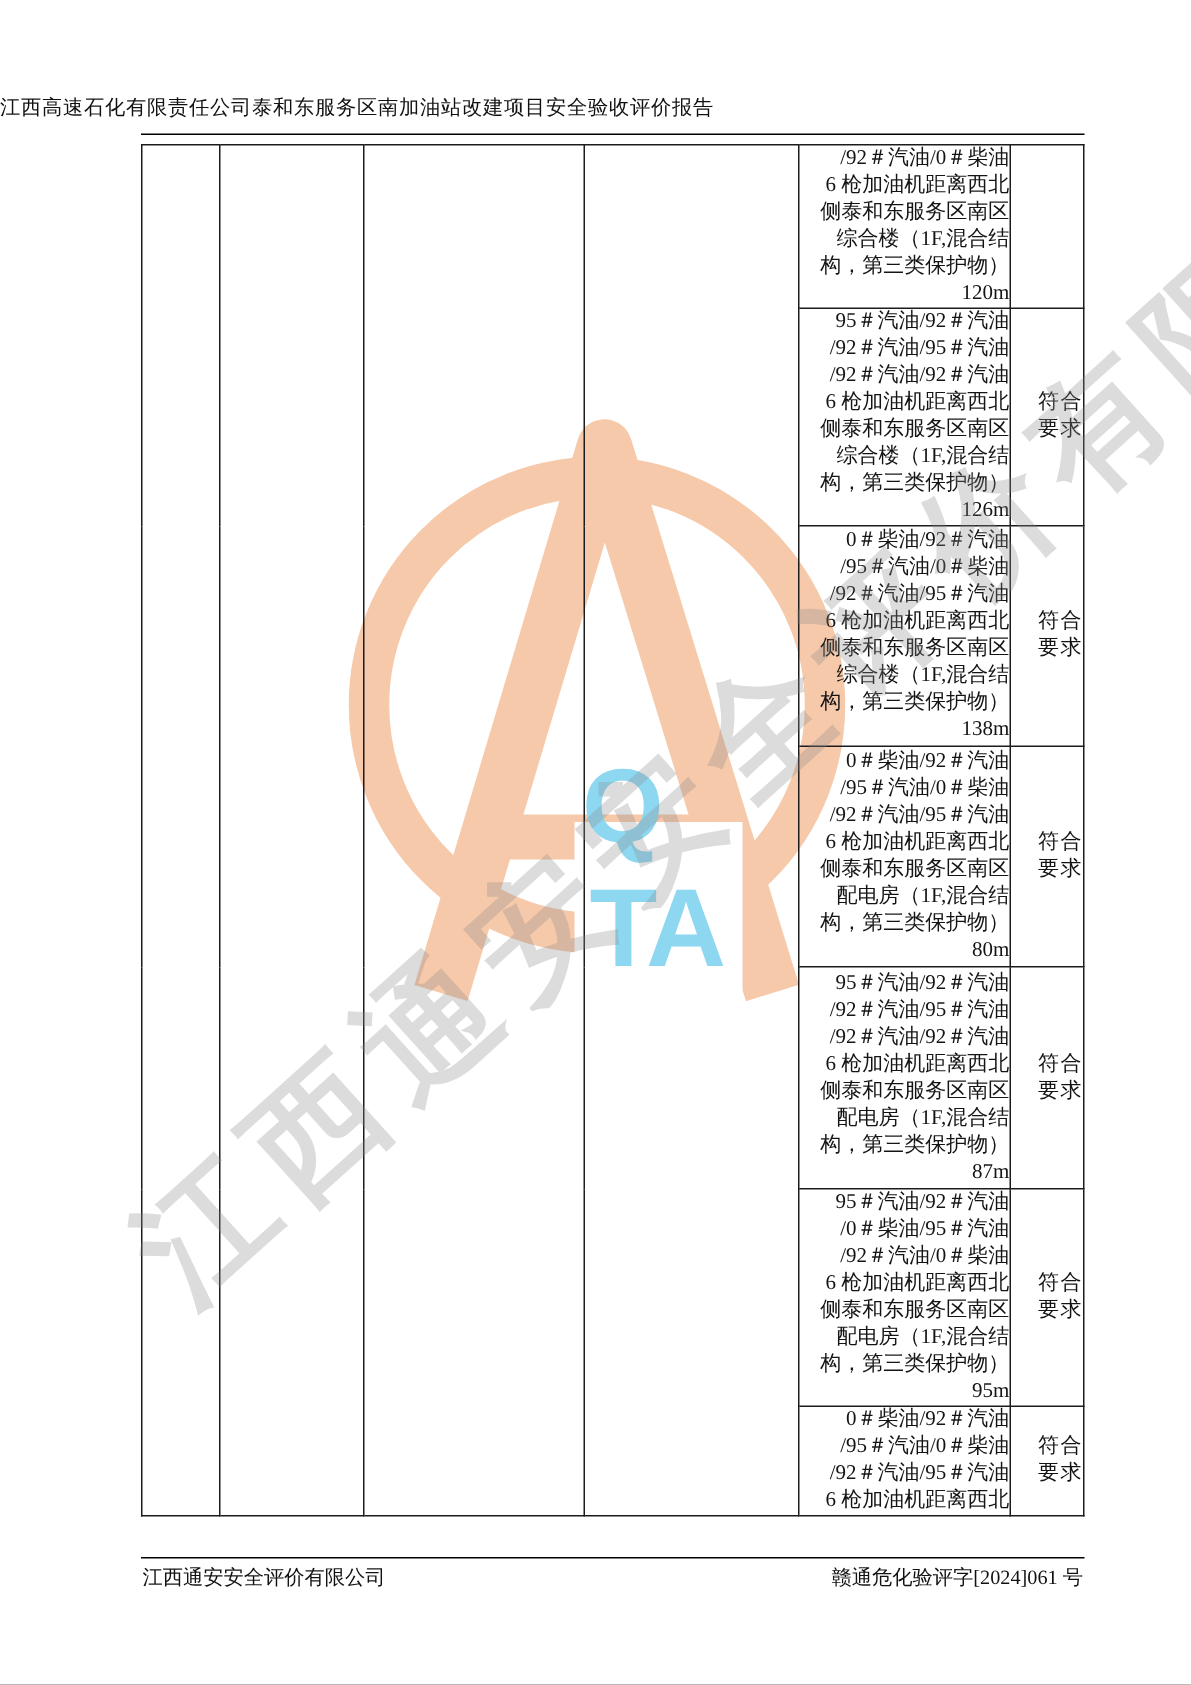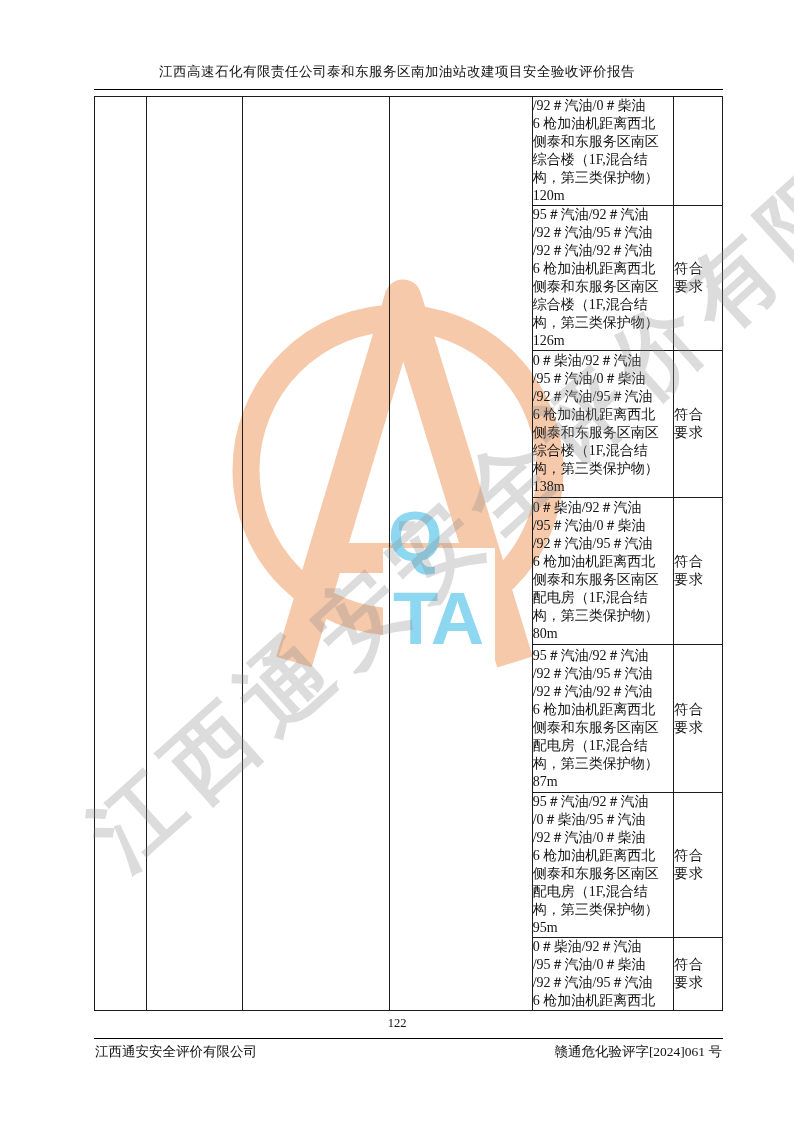--- a/index.html
+++ b/index.html
@@ -3,21 +3,21 @@
 <meta charset="utf-8">
 <style>
   html,body{margin:0;padding:0;background:#888;}
   .page{
     position:relative;width:794px;height:1123px;background:#ffffff;
     margin:0 auto;overflow:hidden;
     font-family:"Liberation Serif","DejaVu Serif",serif;color:#161616;
   }
   
   .header-title{
-    position:absolute;top:63px;left:0;width:100%;text-align:center;
+    position:absolute;top:63px;left:0;width:100%;
     font-size:13.5px;letter-spacing:.5px;color:#111;z-index:4;
   }
   .header-rule{
     position:absolute;left:94px;top:89px;width:629px;height:0;
     border-top:1.6px solid #000;z-index:4;
   }
   
   .logo-layer{position:absolute;inset:0;z-index:0;pointer-events:none;}
   .logo-letter{
     position:absolute;font-family:"Liberation Sans","DejaVu Sans",sans-serif;
@@ -41,21 +41,21 @@
     color:rgba(226,60,60,0.60);z-index:3;pointer-events:none;
   }
   
   table.main-table{
     position:absolute;left:94px;top:96px;width:629px;
     border-collapse:collapse;table-layout:fixed;z-index:1;
     background:transparent;
   }
   table.main-table td{
     border:1px solid #1c1c1c;padding:0;vertical-align:middle;
-    text-align:left;font-size:14px;line-height:18px;color:#141414;
+    text-align:right;font-size:14px;line-height:18px;color:#141414;
     white-space:pre-line;overflow:hidden;background:transparent;
   }
   table.main-table{border:1.6px solid #000;}
   td.status{font-size:14px;line-height:22px;letter-spacing:1px;margin-left:20px;}
   tr.rh0{height:108px;} tr.rh1{height:143px;} tr.rh2{height:147px;}
   tr.rh3{height:147px;} tr.rh4{height:148px;} tr.rh5{height:143px;}
   tr.rh6{height:70px;}
   
   .page-number{
     position:absolute;top:1016px;left:0;width:100%;text-align:center;
@@ -181,18 +181,17 @@
 6 枪加油机距离西北</td>
         <td class="status">符合
 要求</td>
       </tr>
     </tbody>
   </table>
 
   <div class="wm-diagonal">江西通安安全评价有限公司</div>
 
 
-  <div class="page-number">122</div>
   <div class="footer-rule"></div>
   <div class="footer-left">江西通安安全评价有限公司</div>
   <div class="footer-right">赣通危化验评字[2024]061 号</div>
 
 </div>
 
 </body></html>

